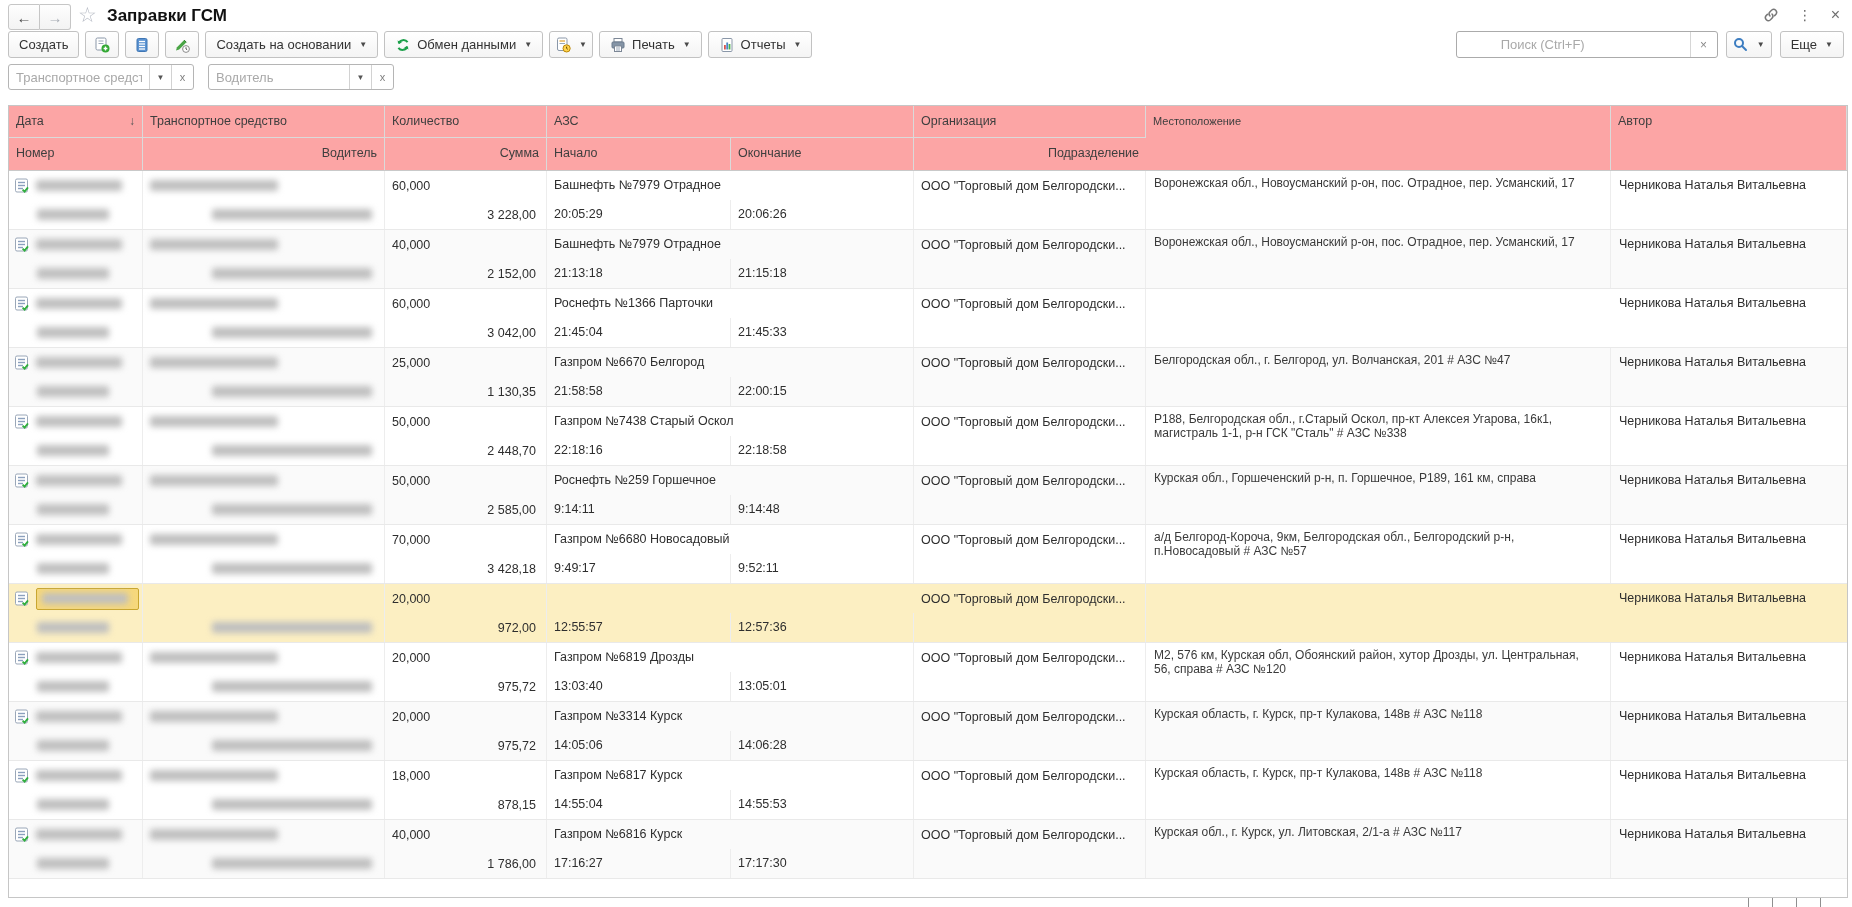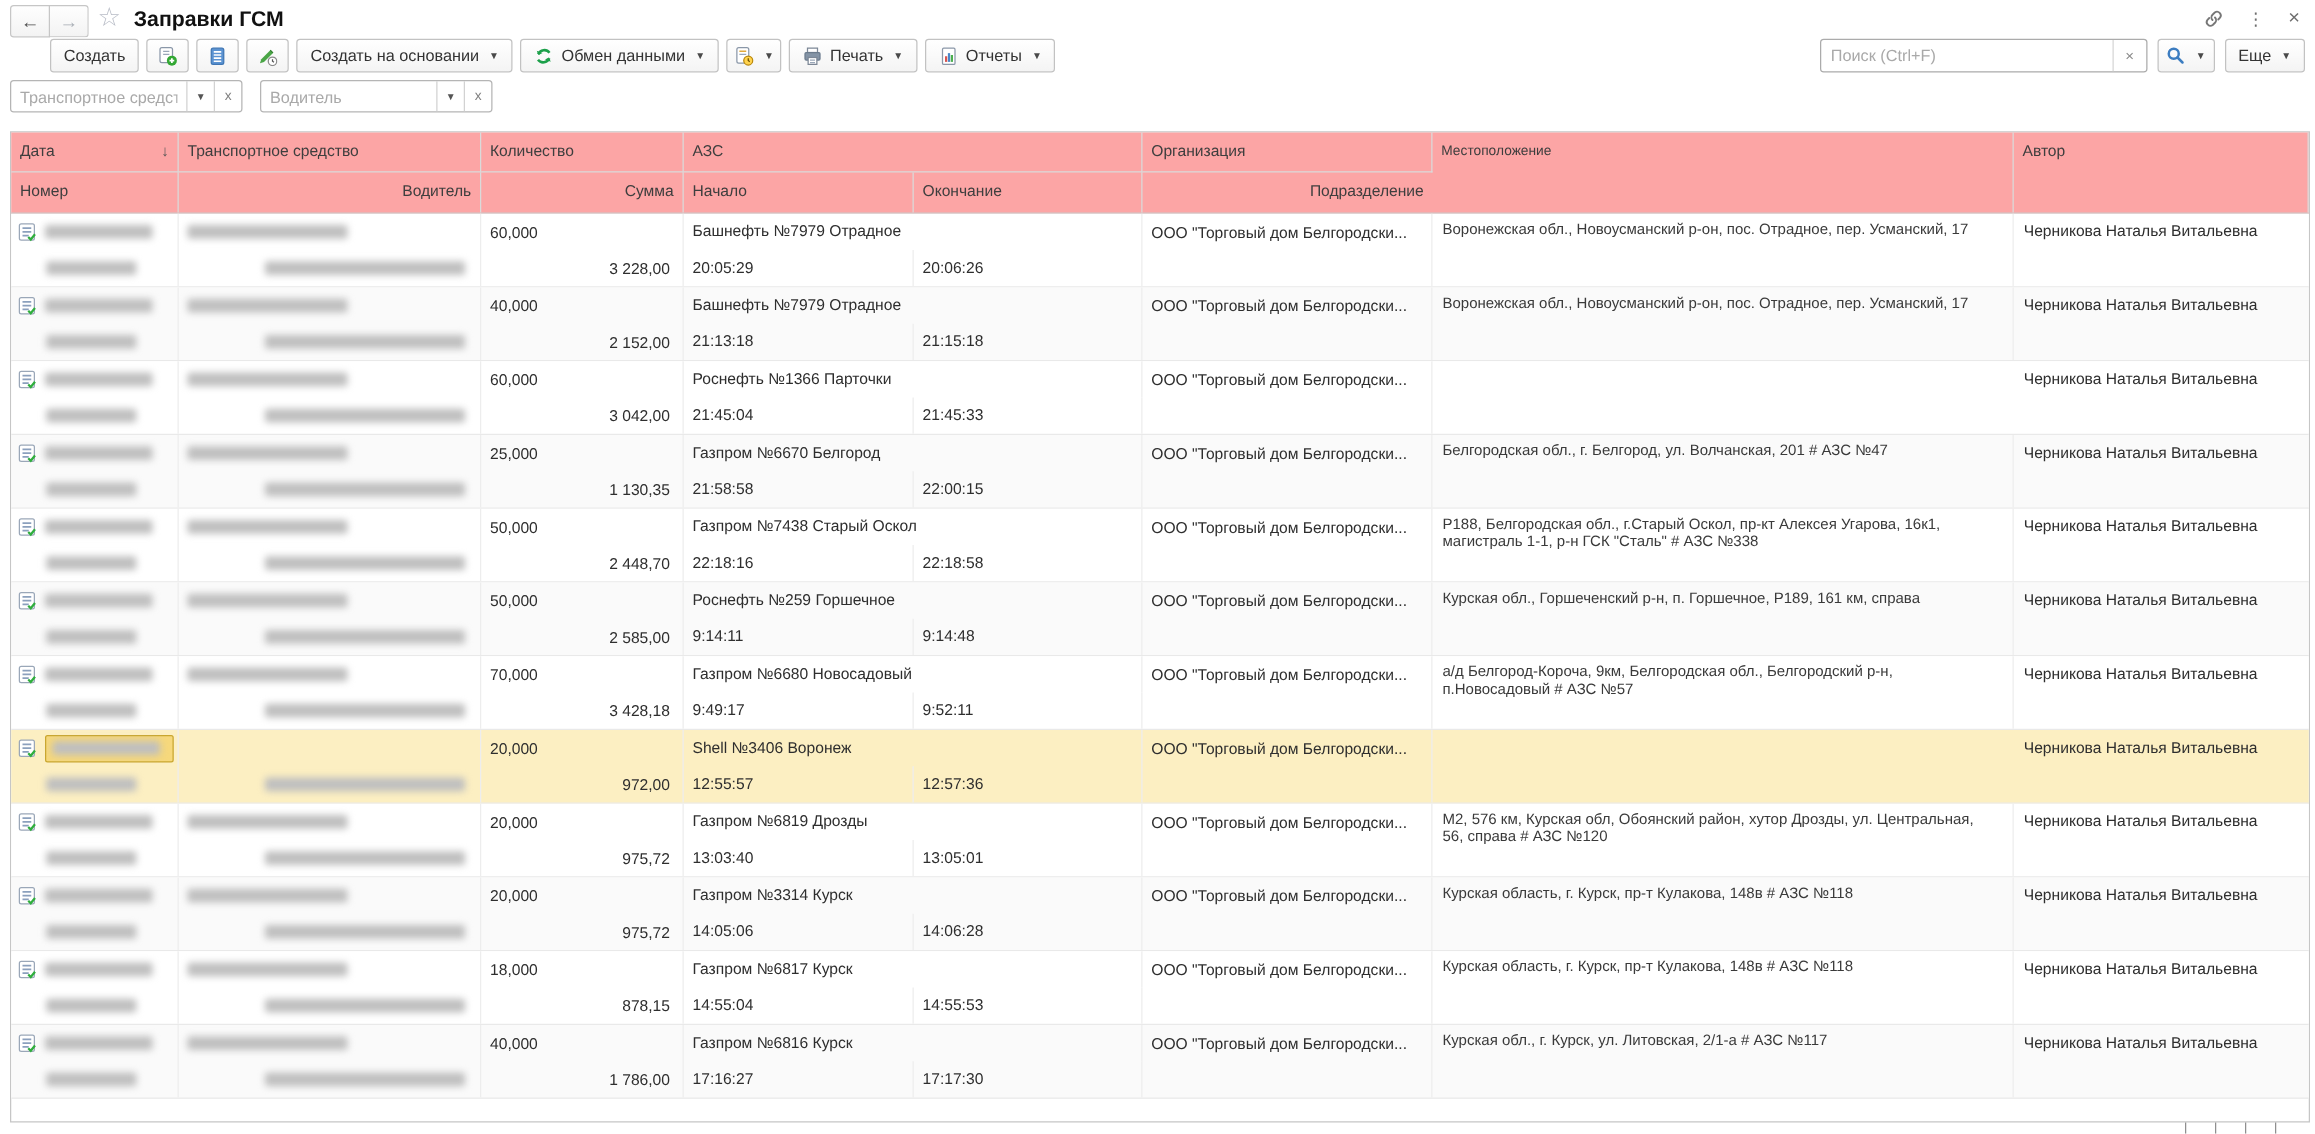--- a/index.html
+++ b/index.html
@@ -13,30 +13,30 @@
   .nav-btn{width:30px;height:24px;border:1px solid #c6c6c6;background:linear-gradient(#fefefe,#f3f3f3);
     display:flex;align-items:center;justify-content:center;font-size:15px;color:#4a4a4a;}
   .nav-btn.back{border-radius:3px 0 0 3px;}
   .nav-btn.fwd{border-radius:0 3px 3px 0;border-left:none;color:#a8adb5;}
   .star{position:absolute;left:78px;top:4px;font-size:21px;color:#b9bdc7;line-height:22px;}
   .page-title{position:absolute;left:107px;top:6px;font-size:17px;font-weight:bold;color:#111;}
   .win-icons{position:absolute;top:7px;right:12px;display:flex;gap:19px;align-items:center;color:#6e6e6e;}
   .win-icons .k{font-size:14px;line-height:14px;}
   
   .toolbar{position:absolute;top:31px;left:8px;right:8px;height:29px;}
-  .tb-left{display:flex;gap:6px;align-items:center;margin-left:32px;}
+  .tb-left{display:flex;gap:6px;align-items:center;}
   .btn{height:27px;box-sizing:border-box;border:1px solid #c2c2c2;border-radius:3px;
     background:linear-gradient(#ffffff,#f4f4f4);font-size:13px;color:#333;
     display:inline-flex;align-items:center;padding:0 10px;gap:6px;white-space:nowrap;}
   .btn.icon-only{width:34px;padding:0;justify-content:center;}
   .caret{font-size:8px;color:#4a4a4a;margin-left:2px;}
   .tb-right{position:absolute;right:0;top:0;display:flex;gap:8px;align-items:center;}
   .searchbox{width:262px;height:27px;box-sizing:border-box;border:1px solid #ababab;border-radius:3px;
     display:flex;align-items:center;background:#fff;}
-  .searchbox input{flex:1;min-width:0;border:none;outline:none;padding:0 8px;font-size:13px;color:#333;background:transparent;}
+  .searchbox input{flex:1;min-width:0;border:none;outline:none;padding:0 8px;font-size:13px;color:#333;background:transparent;margin-left:36px;}
   input::placeholder{color:#a9a9a9;}
   .search-clear{width:26px;height:25px;border-left:1px solid #d6d6d6;color:#8a8a8a;display:flex;
     align-items:center;justify-content:center;font-size:12px;}
   
   .filterbar{position:absolute;top:64px;left:8px;display:flex;gap:14px;}
   .combo{width:186px;height:26px;box-sizing:border-box;border:1px solid #b5b5b5;border-radius:3px;
     display:flex;align-items:center;background:#fff;}
   .combo input{flex:1;min-width:0;border:none;outline:none;font-size:13px;padding:0 7px;color:#333;background:transparent;}
   .combo-btn{width:21px;height:24px;border-left:1px solid #d2d2d2;display:flex;align-items:center;
     justify-content:center;font-size:8px;color:#555;}
@@ -570,21 +570,20 @@
         <div class="cell c-ts">
           <div class="l1"></div>
           <div class="l2 right">
             <span class="blob blob-driver"></span>
           </div>
         </div>
         <div class="cell c-qty">
           <div class="l1">20,000</div>
           <div class="l2 right">972,00</div>
         </div>
-        <div class="cell-station">Shell №3406 Воронеж</div>
         <div class="cell-start">12:55:57</div>
         <div class="cell-end">12:57:36</div>
         <div class="cell c-org">
           <div class="l1 org">ООО "Торговый дом Белгородски...</div>
         </div>
         <div class="cell c-au">Черникова Наталья Витальевна</div>
       </div>
       <div class="record">
         <div class="cell c-date">
           <div class="l1">

